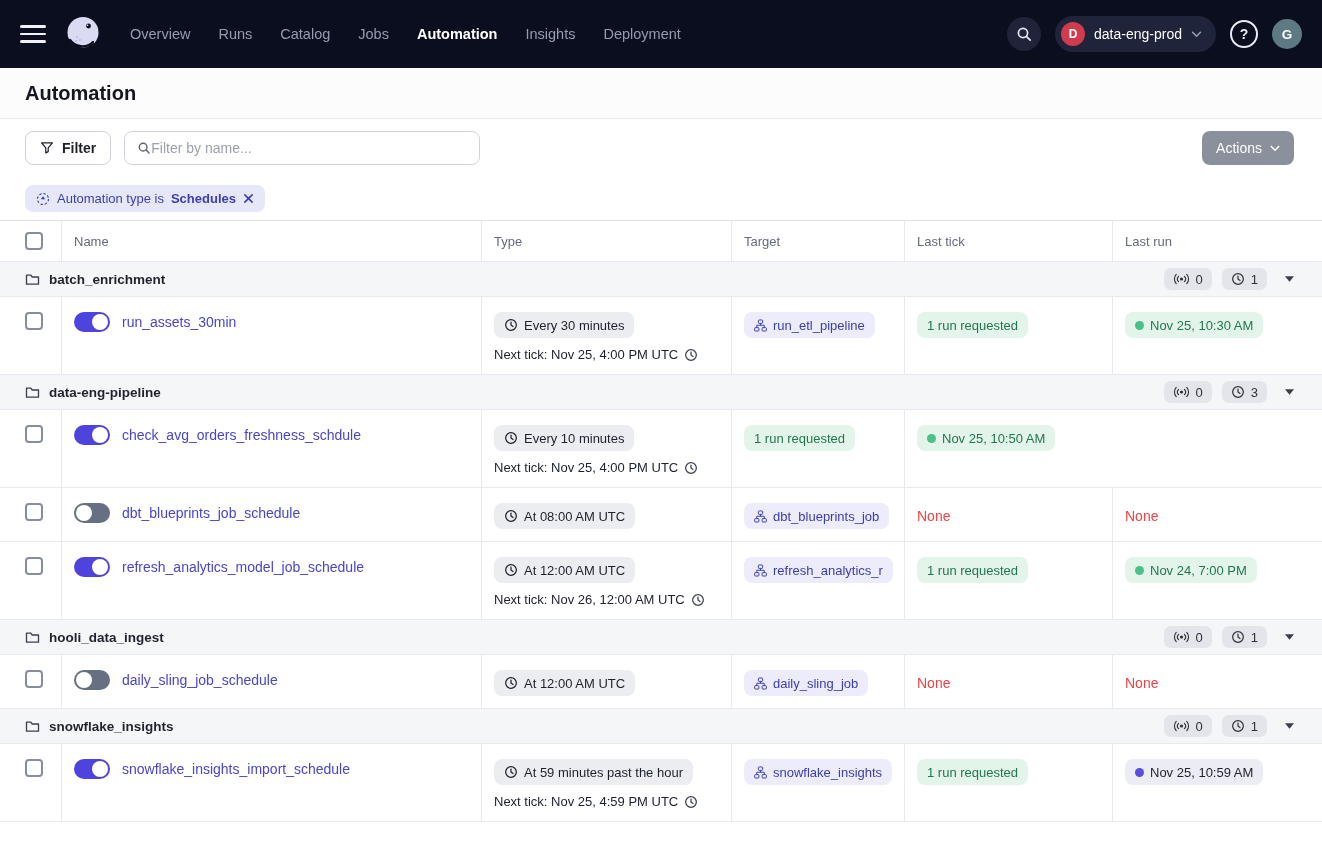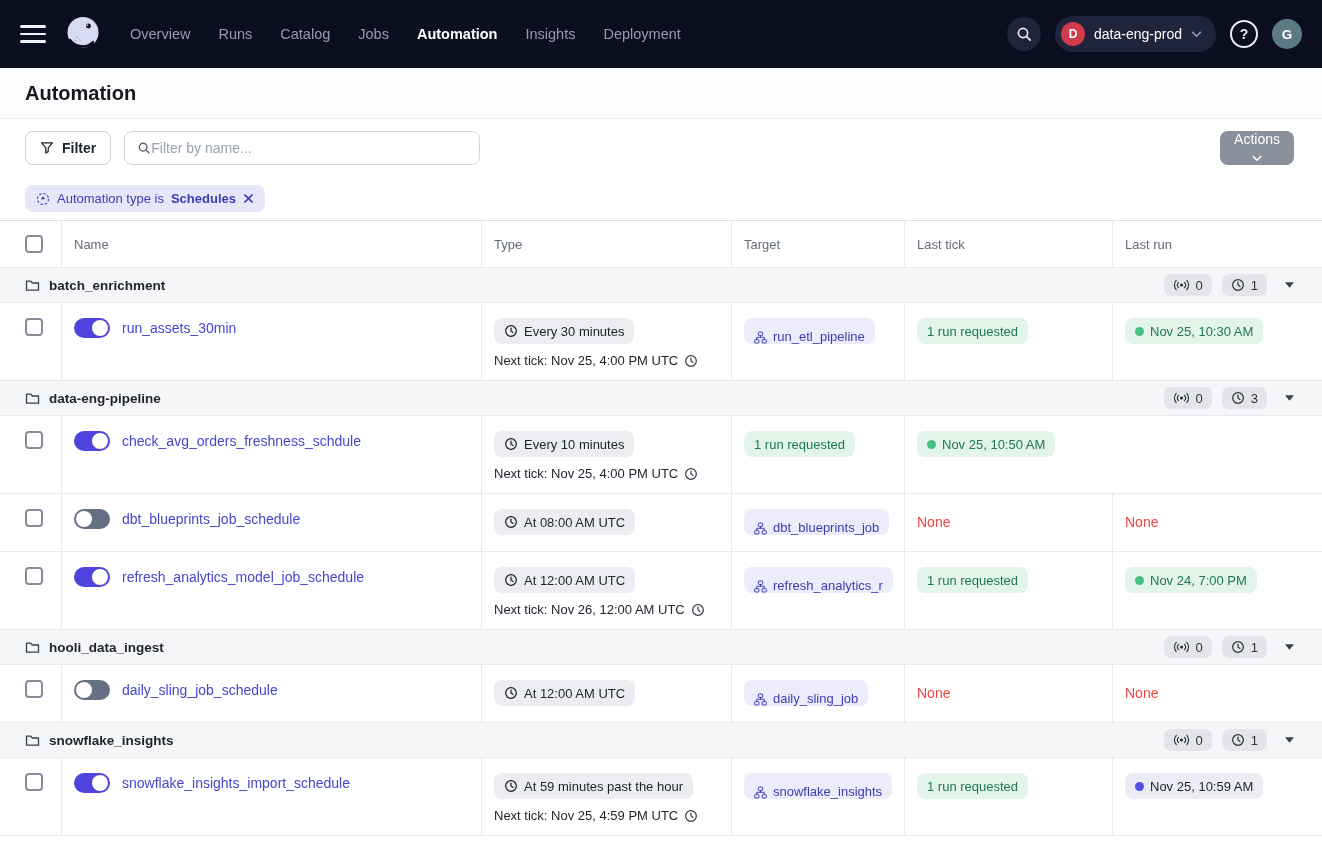--- a/index.html
+++ b/index.html
@@ -26,32 +26,32 @@
   
   .page-title-row { height:51px; display:flex; align-items:center; padding:0 25px; background:#fcfcfd; border-bottom:1px solid #e8eaee; }
   .page-title { font-size:20px; font-weight:700; color:#14171f; }
 
   
   .toolbar { height:58px; display:flex; align-items:center; padding:0 28px 0 25px; background:#ffffff; }
   .filter-btn { display:flex; align-items:center; gap:8px; height:34px; padding:0 14px; border:1px solid #ced3db; border-radius:8px; background:#fff; font-size:14px; color:#1d212c; cursor:pointer;font-weight:bold; }
   .search-box { display:flex; align-items:center; gap:0; height:34px; width:356px; margin-left:13px; border:1px solid #ced3db; border-radius:8px; padding:0 12px; color:#596070; }
   .search-box input { border:none; outline:none; flex:1; font-size:14px; font-family:"Liberation Sans",sans-serif; color:#1d212c; background:transparent; }
   .search-box input::placeholder { color:#9aa0ad; }
-  .actions-btn { margin-left:auto; display:flex; align-items:center; gap:8px; height:34px; padding:0 14px; border:none; border-radius:8px; background:#8a909c; color:#ffffff; font-size:14px; cursor:pointer;flex-direction:column; }
+  .actions-btn { margin-left:auto; display:flex; align-items:center; gap:8px; height:34px; padding:0 14px; border:none; border-radius:8px; background:#8a909c; color:#ffffff; font-size:14px; cursor:pointer; }
 
   
   .chip-row { height:43px; display:flex; align-items:center; padding:0 25px; background:#fff; }
   .filter-chip { display:flex; align-items:center; gap:7px; height:27px; padding:0 11px; border-radius:8px; background:#e7e7fa; color:#3c3eb3; font-size:13px; cursor:pointer; }
   .filter-chip b { font-weight:700; }
   .chip-x { display:flex; cursor:pointer; color:#3c3eb3; }
 
   
   .tbl { width:1322px; }
   .trow { display:grid; grid-template-columns:61px 420px 250px 173px 208px 210px; border-bottom:1px solid #e7e9ee; }
-  .thead { border-top:1px solid #dcdfe6; height:48px; }
+  .thead { border-top:1px solid #dcdfe6; height:42px; }
   .thead .cell { font-size:13px; color:#636a79; display:flex; align-items:center; }
   .cell { padding-left:12px; }
   .cell + .cell { border-left:1px solid #e7e9ee; }
   .cell.ck { display:flex; align-items:center; justify-content:flex-start; padding-left:25px; }
   .checkbox { width:18px; height:18px; border:2px solid #878e9b; border-radius:4px; background:#fff; cursor:pointer; }
 
   .group-row { height:35px; background:#f5f6f8; display:flex; align-items:center; padding:0 28px 0 25px; border-bottom:1px solid #e7e9ee; }
   .group-row .folder { color:#3a3f4c; display:flex; margin-right:9px; }
   .group-name { font-size:13.5px; font-weight:700; color:#1f232e; }
   .group-right { margin-left:auto; display:flex; align-items:center; gap:10px; }
@@ -66,21 +66,21 @@
   .toggle { width:36px; height:20px; border-radius:10px; position:relative; cursor:pointer; flex:0 0 auto; margin-top:0px; }
   .toggle.on { background:#4f43dd; }
   .toggle.off { background:#667082; }
   .toggle .knob { position:absolute; top:2px; width:16px; height:16px; border-radius:50%; background:#ffffff; }
   .toggle.on .knob { right:2px; }
   .toggle.off .knob { left:2px; }
   .name-link { font-size:14px; color:#4845cf; text-decoration:none; cursor:pointer; line-height:20px; }
 
   .pill { display:inline-flex; align-items:center; gap:6px; height:26px; padding:0 10px; border-radius:8px; font-size:13px; }
   .pill-type { background:#ebedf1; color:#1d212c; }
-  .pill-target { background:#ececfa; color:#3b3db2; cursor:pointer; max-width:150px;align-items:flex-end; }
+  .pill-target { background:#ececfa; color:#3b3db2; cursor:pointer; max-width:150px; }
   .pill-target .tlabel { white-space:nowrap; overflow:hidden; }
   .pill-target.truncated .tlabel { text-decoration:underline; text-underline-offset:4px; }
   .pill-green { background:#e3f5ea; color:#20784e; }
   .pill-run { cursor:pointer; }
   .pill-started { background:#ececf5; color:#1d212c; cursor:pointer; }
   .dot { width:9px; height:9px; border-radius:50%; flex:0 0 auto; }
   .next-tick { margin-top:9px; font-size:13px; color:#1d212c; display:flex; align-items:center; gap:6px; }
   .none-text { font-size:14px; color:#ef4444; line-height:26px; }
   svg { display:block; }
 </style>

